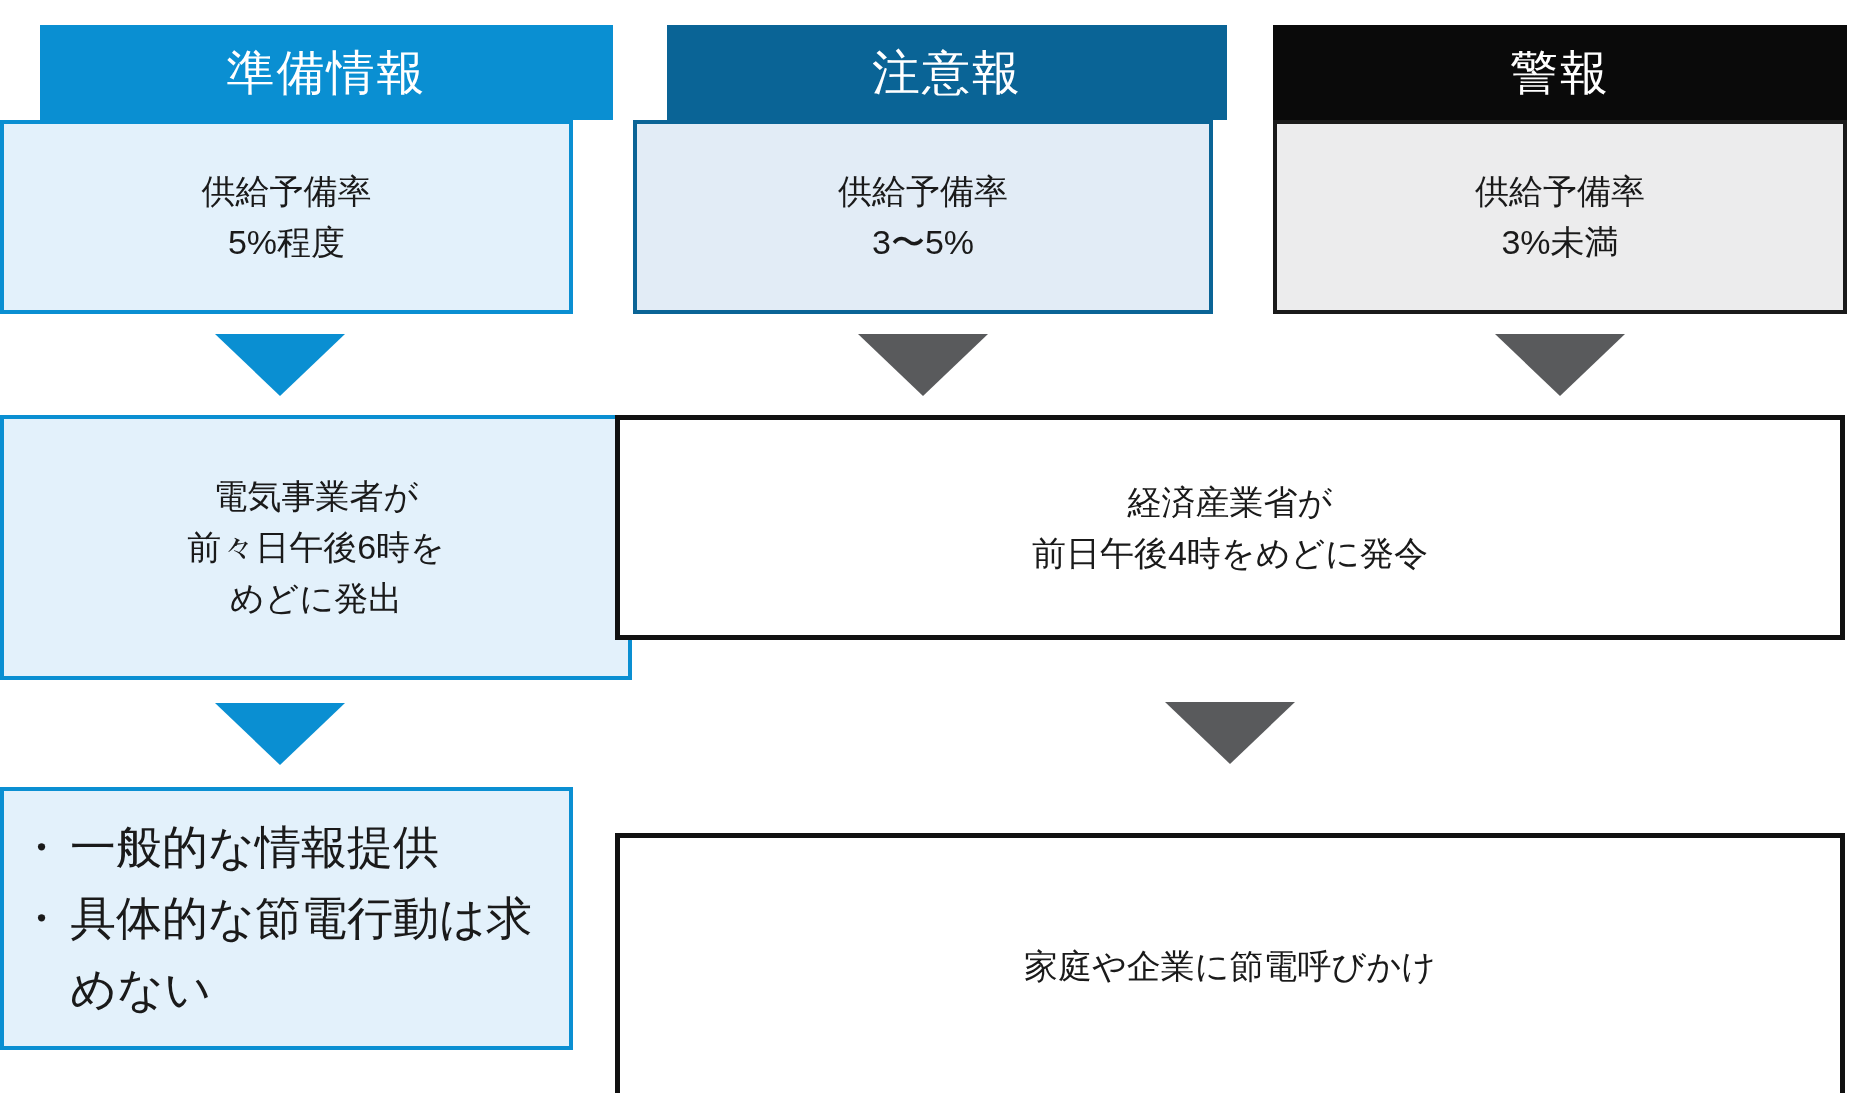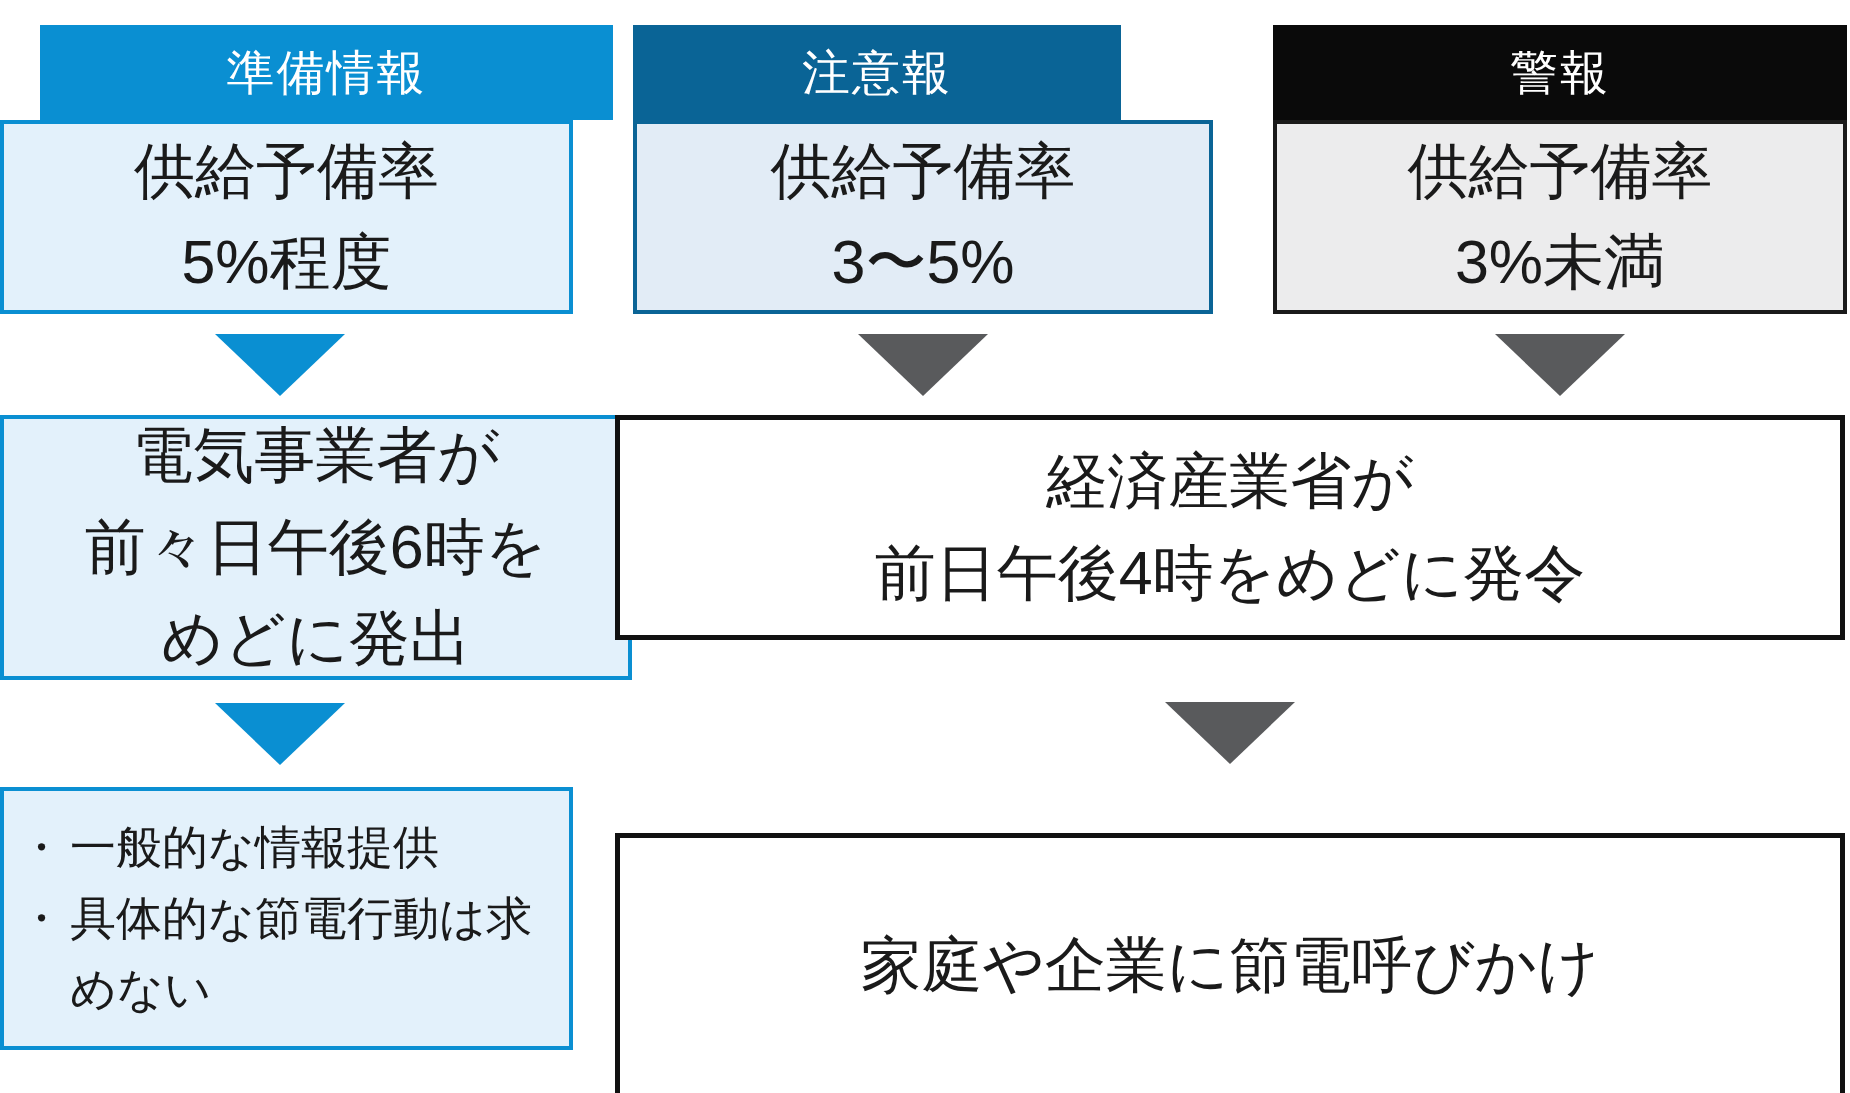--- a/index.html
+++ b/index.html
@@ -29,21 +29,21 @@
   }
   .header-prep    { background: #0a8fd2; }
   .header-advis   { background: #0a6496; }
   .header-warn    { background: #0a0a0a; }
 
   .box {
     display: flex;
     align-items: center;
     justify-content: center;
     text-align: center;
-    font-size: 61px;
+    font-size: 34px;
     line-height: 1.5;
   }
   .multiline { white-space: pre-line; }
 
   .body-prep  { background: #e3f1fb; border: 4px solid #0a8fd2; }
   .body-advis { background: #e2ecf6; border: 4px solid #0a6496; }
   .body-warn  { background: #ececed; border: 4px solid #1a1a1a; }
   .body-plain { background: #ffffff; border: 5px solid #111111; }
 
   .bullets {
@@ -72,21 +72,21 @@
   .arrow-gray { border-top-color: #595a5c; }
 </style>
 </head>
 <body>
 
 <div class="canvas">
 
   <div class="abs header header-prep" style="left:0; top:25px; width:573px; height:95px;margin-left:40px;">
     <span>準備情報</span>
   </div>
-  <div class="abs header header-advis" style="left:633px; top:25px; width:488px; height:95px;">
+  <div class="abs header header-advis" style="left:667px; top:25px; width:560px; height:95px;">
     <span>注意報</span>
   </div>
   <div class="abs header header-warn" style="left:1273px; top:25px; width:574px; height:95px;">
     <span>警報</span>
   </div>
 
   <div class="abs box body-prep" style="left:0; top:120px; width:573px; height:194px;">
     <span class="multiline">供給予備率
 5%程度</span>
   </div>

